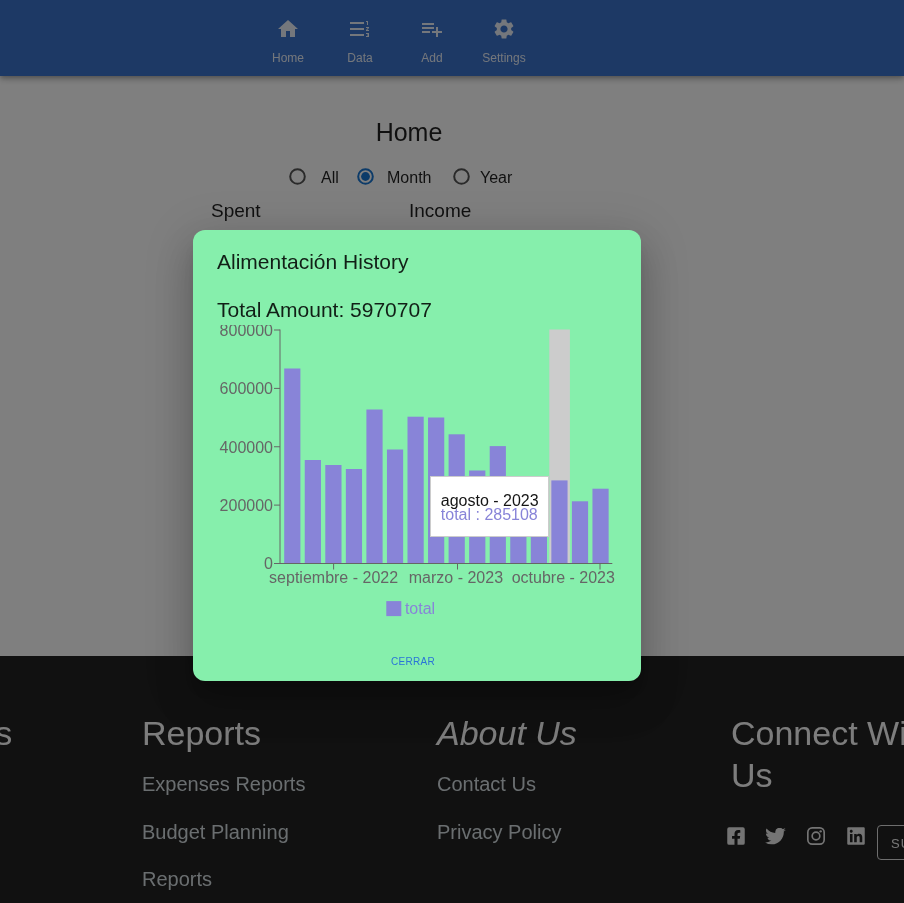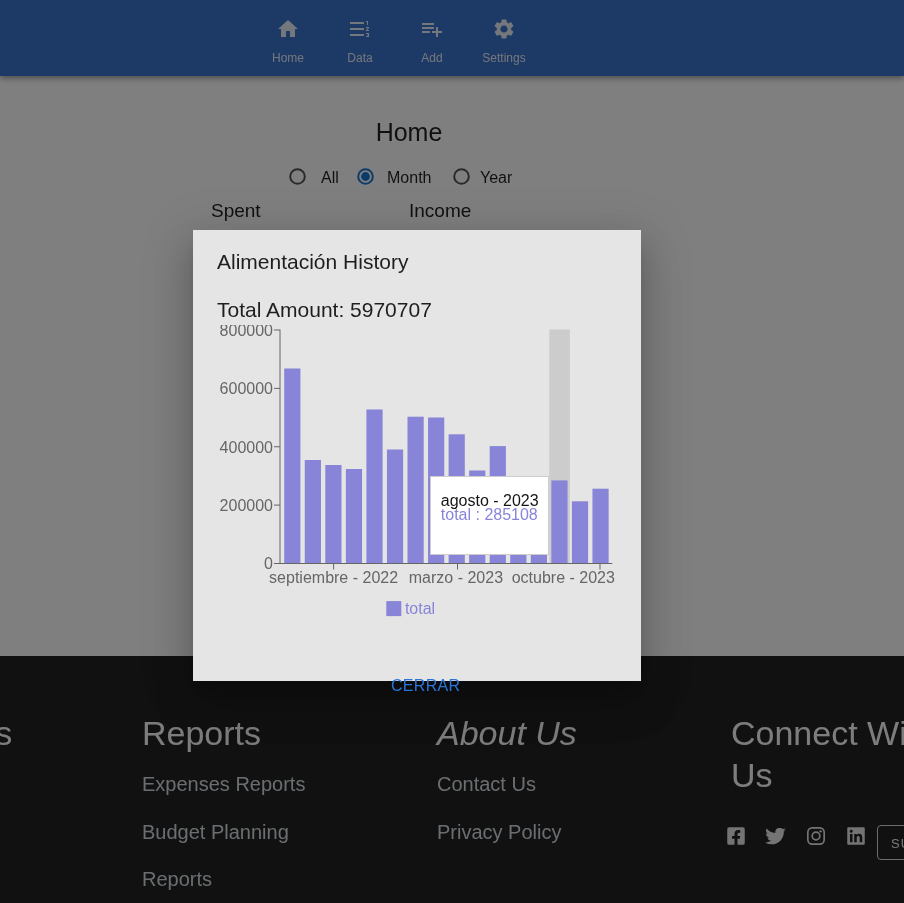--- a/index.html
+++ b/index.html
@@ -8,21 +8,21 @@
   .abs{position:absolute;}
   
   #nav{position:absolute;left:0;top:0;width:904px;height:76px;background:#3a72ca;
        box-shadow:0 2px 4px -1px rgba(0,0,0,.2),0 4px 5px 0 rgba(0,0,0,.14),0 1px 10px 0 rgba(0,0,0,.12);}
   .navitem{position:absolute;top:0;width:72px;height:76px;color:#e8eef8;}
   .navitem svg{position:absolute;left:24px;top:17px;}
   .navlab{position:absolute;top:50px;width:72px;text-align:center;font-size:12px;line-height:16px;}
   
   #ovl{position:absolute;left:0;top:0;width:904px;height:903px;background:rgba(0,0,0,0.5);z-index:10;}
   
-  #dlg{position:absolute;left:193px;top:230px;width:448px;height:451px;background:#e5e5e5;border-radius:0;
+  #dlg{position:absolute;left:193px;top:230px;width:448px;height:451px;background:#86efac;border-radius:12px;
        z-index:20;box-shadow:0 11px 15px -7px rgba(0,0,0,.2),0 24px 38px 3px rgba(0,0,0,.14),0 9px 46px 8px rgba(0,0,0,.12);}
   .t{position:absolute;white-space:nowrap;}
 </style>
 </head>
 <body>
 
 <div id="nav">
   <div class="navitem" style="left:252px;">
     <svg width="24" height="24" viewBox="0 0 24 24" fill="currentColor">
         <path d="M10 20v-6h4v6h5v-8h3L12 3 2 12h3v8z"></path>
@@ -153,19 +153,19 @@
     <g fill="#666" font-size="16" text-anchor="middle">
       <text x="116.6" y="258">septiembre - 2022</text>
       <text x="238.9" y="258">marzo - 2023</text>
       <text x="346.3" y="258">octubre - 2023</text>
     </g>
 
     <rect x="169.3" y="276.1" width="15" height="15" fill="#8884d8"></rect>
     <text x="187.9" y="289" fill="#8884d8" font-size="16">total</text>
   </svg>
 
-  <div class="abs" style="left:236.8px;top:246px;width:119px;height:79px;background:#fff;border:1px solid #ccc;box-sizing:border-box;">
+  <div class="abs" style="left:236.8px;top:246px;width:119px;height:61px;background:#fff;border:1px solid #ccc;box-sizing:border-box;">
     <div class="t" style="left:10px;top:16px;font-size:16px;line-height:16px;color:rgba(0,0,0,.92);">agosto - 2023</div>
     <div class="t" style="left:10px;top:30px;font-size:16px;line-height:16px;color:#8884d8;">total : 285108</div>
   </div>
 
-  <div class="t" style="left:198px;top:425px;font-size:16px;line-height:13px;letter-spacing:.3px;color:#2a74d8;margin-top:24px;">CERRAR</div>
+  <div class="t" style="left:198px;top:425px;font-size:10px;line-height:13px;letter-spacing:.3px;color:#2a74d8;">CERRAR</div>
 </div>
 
 </body></html>

